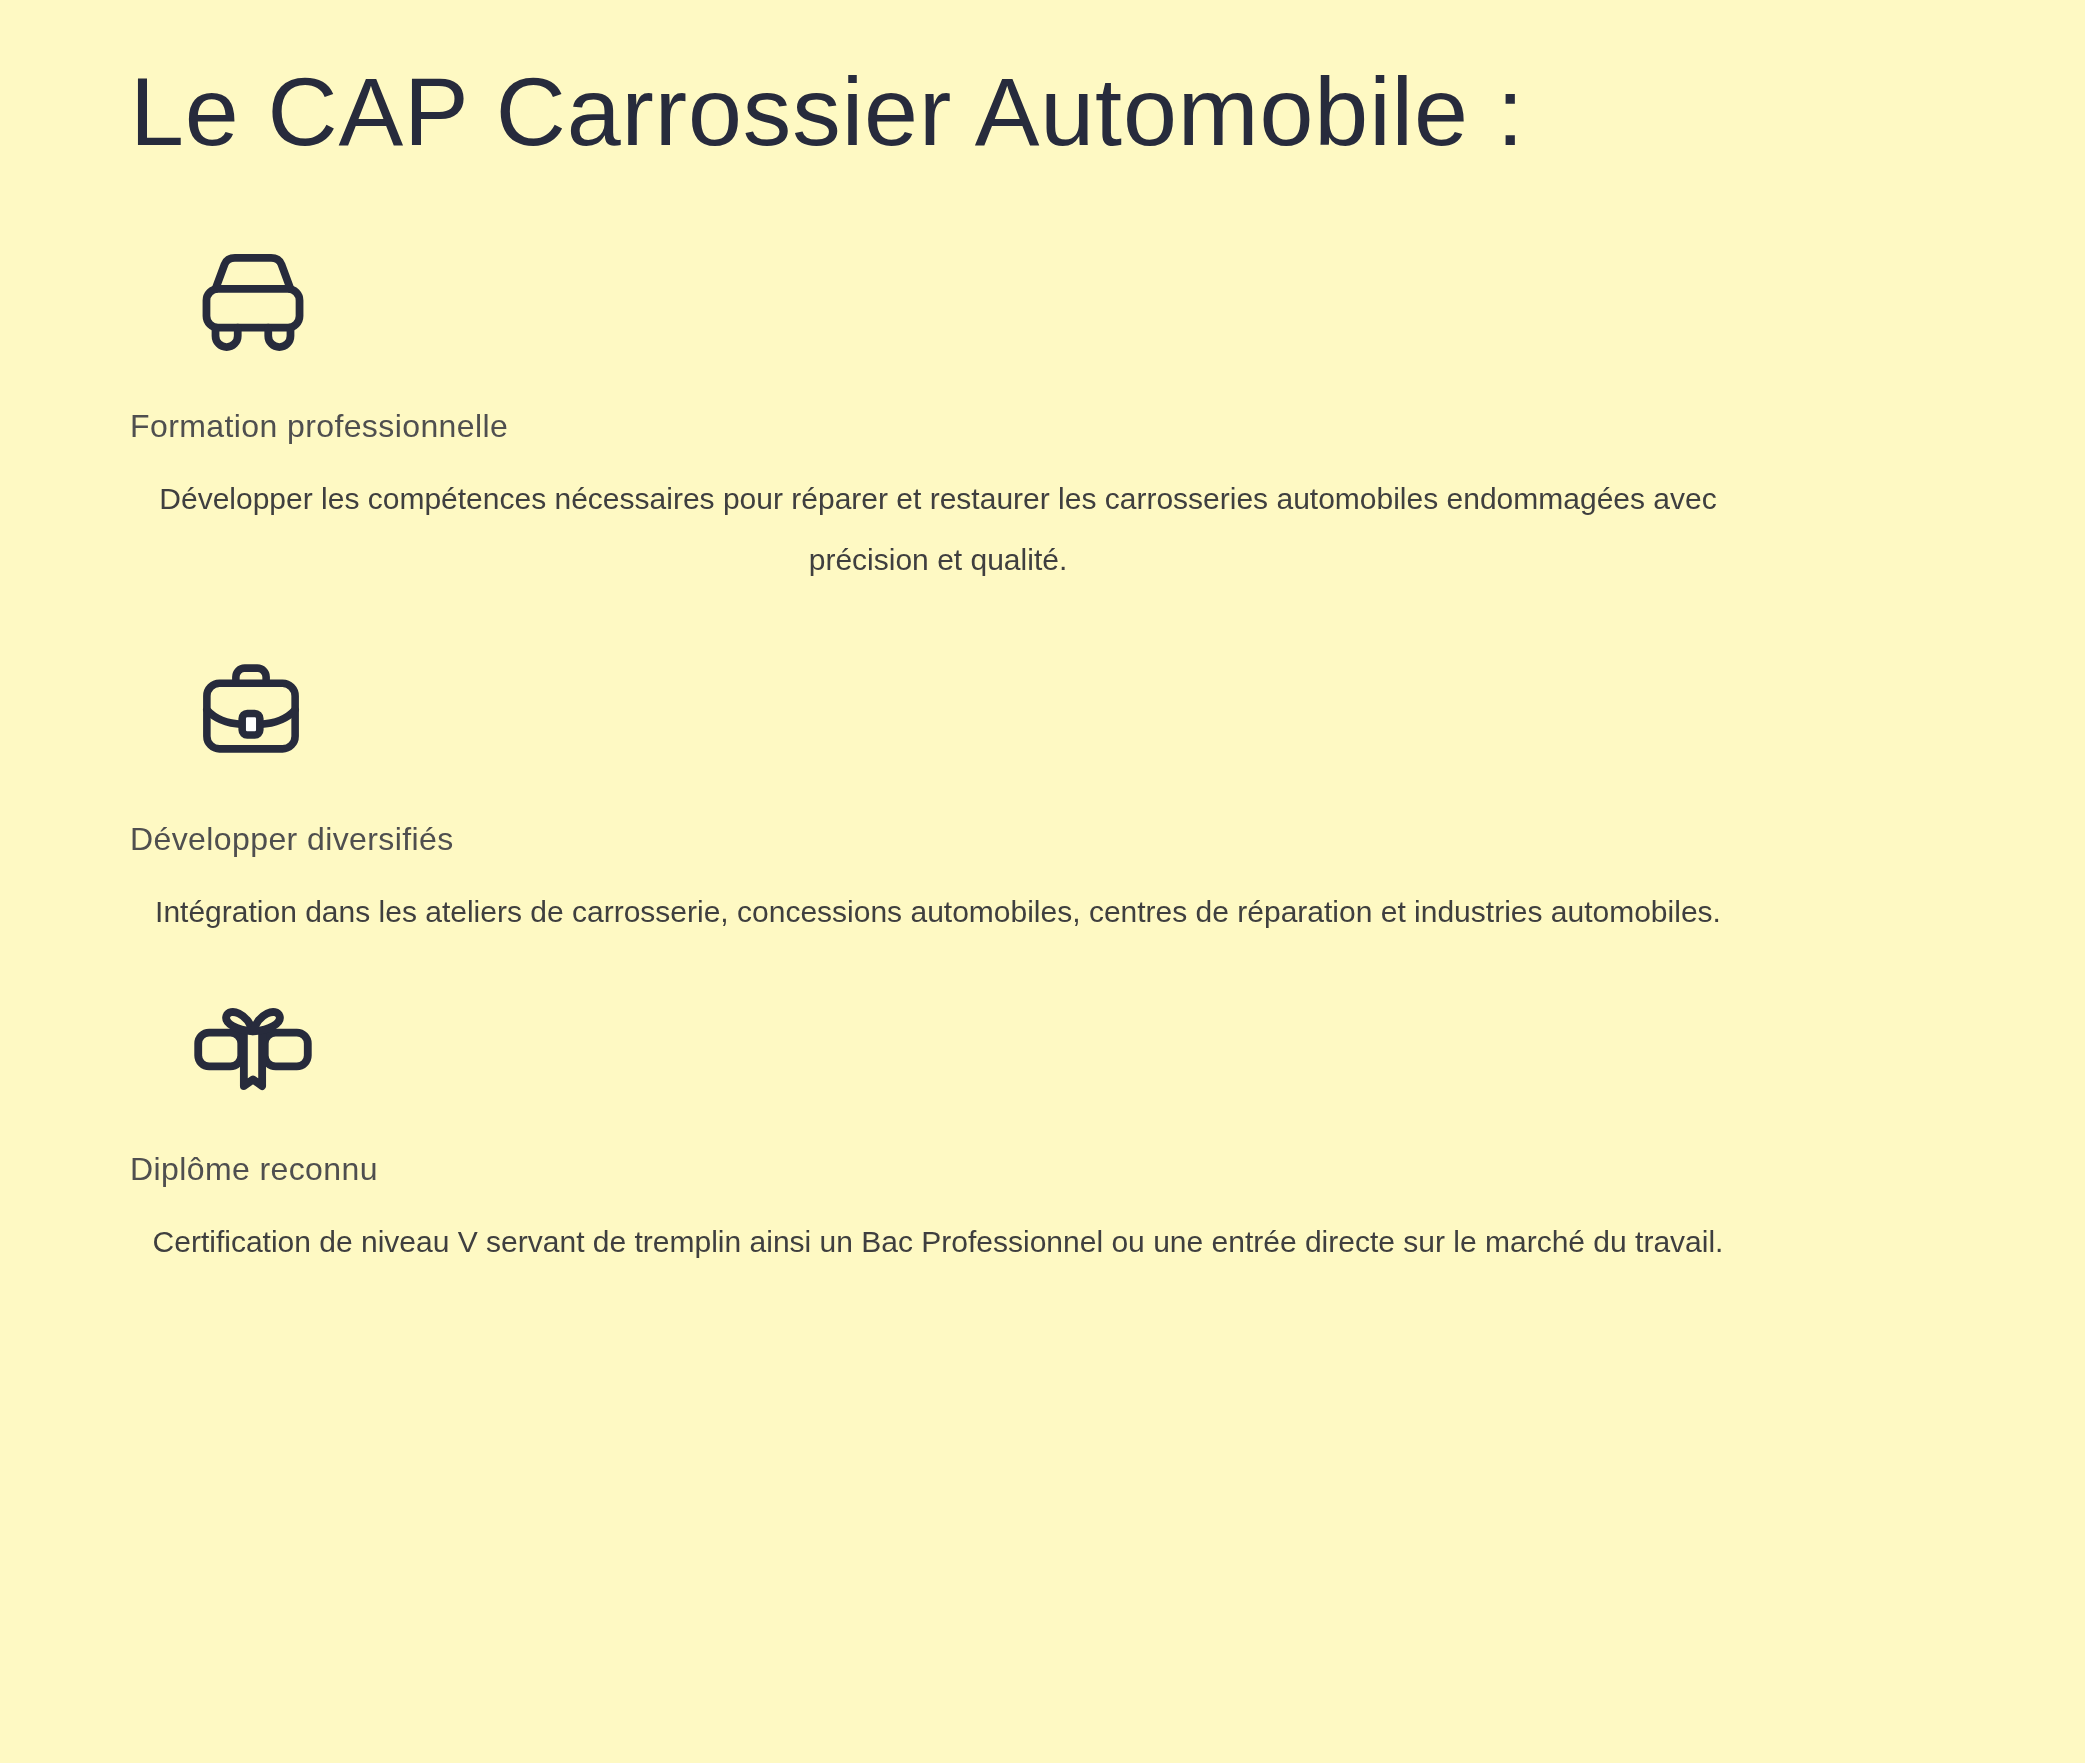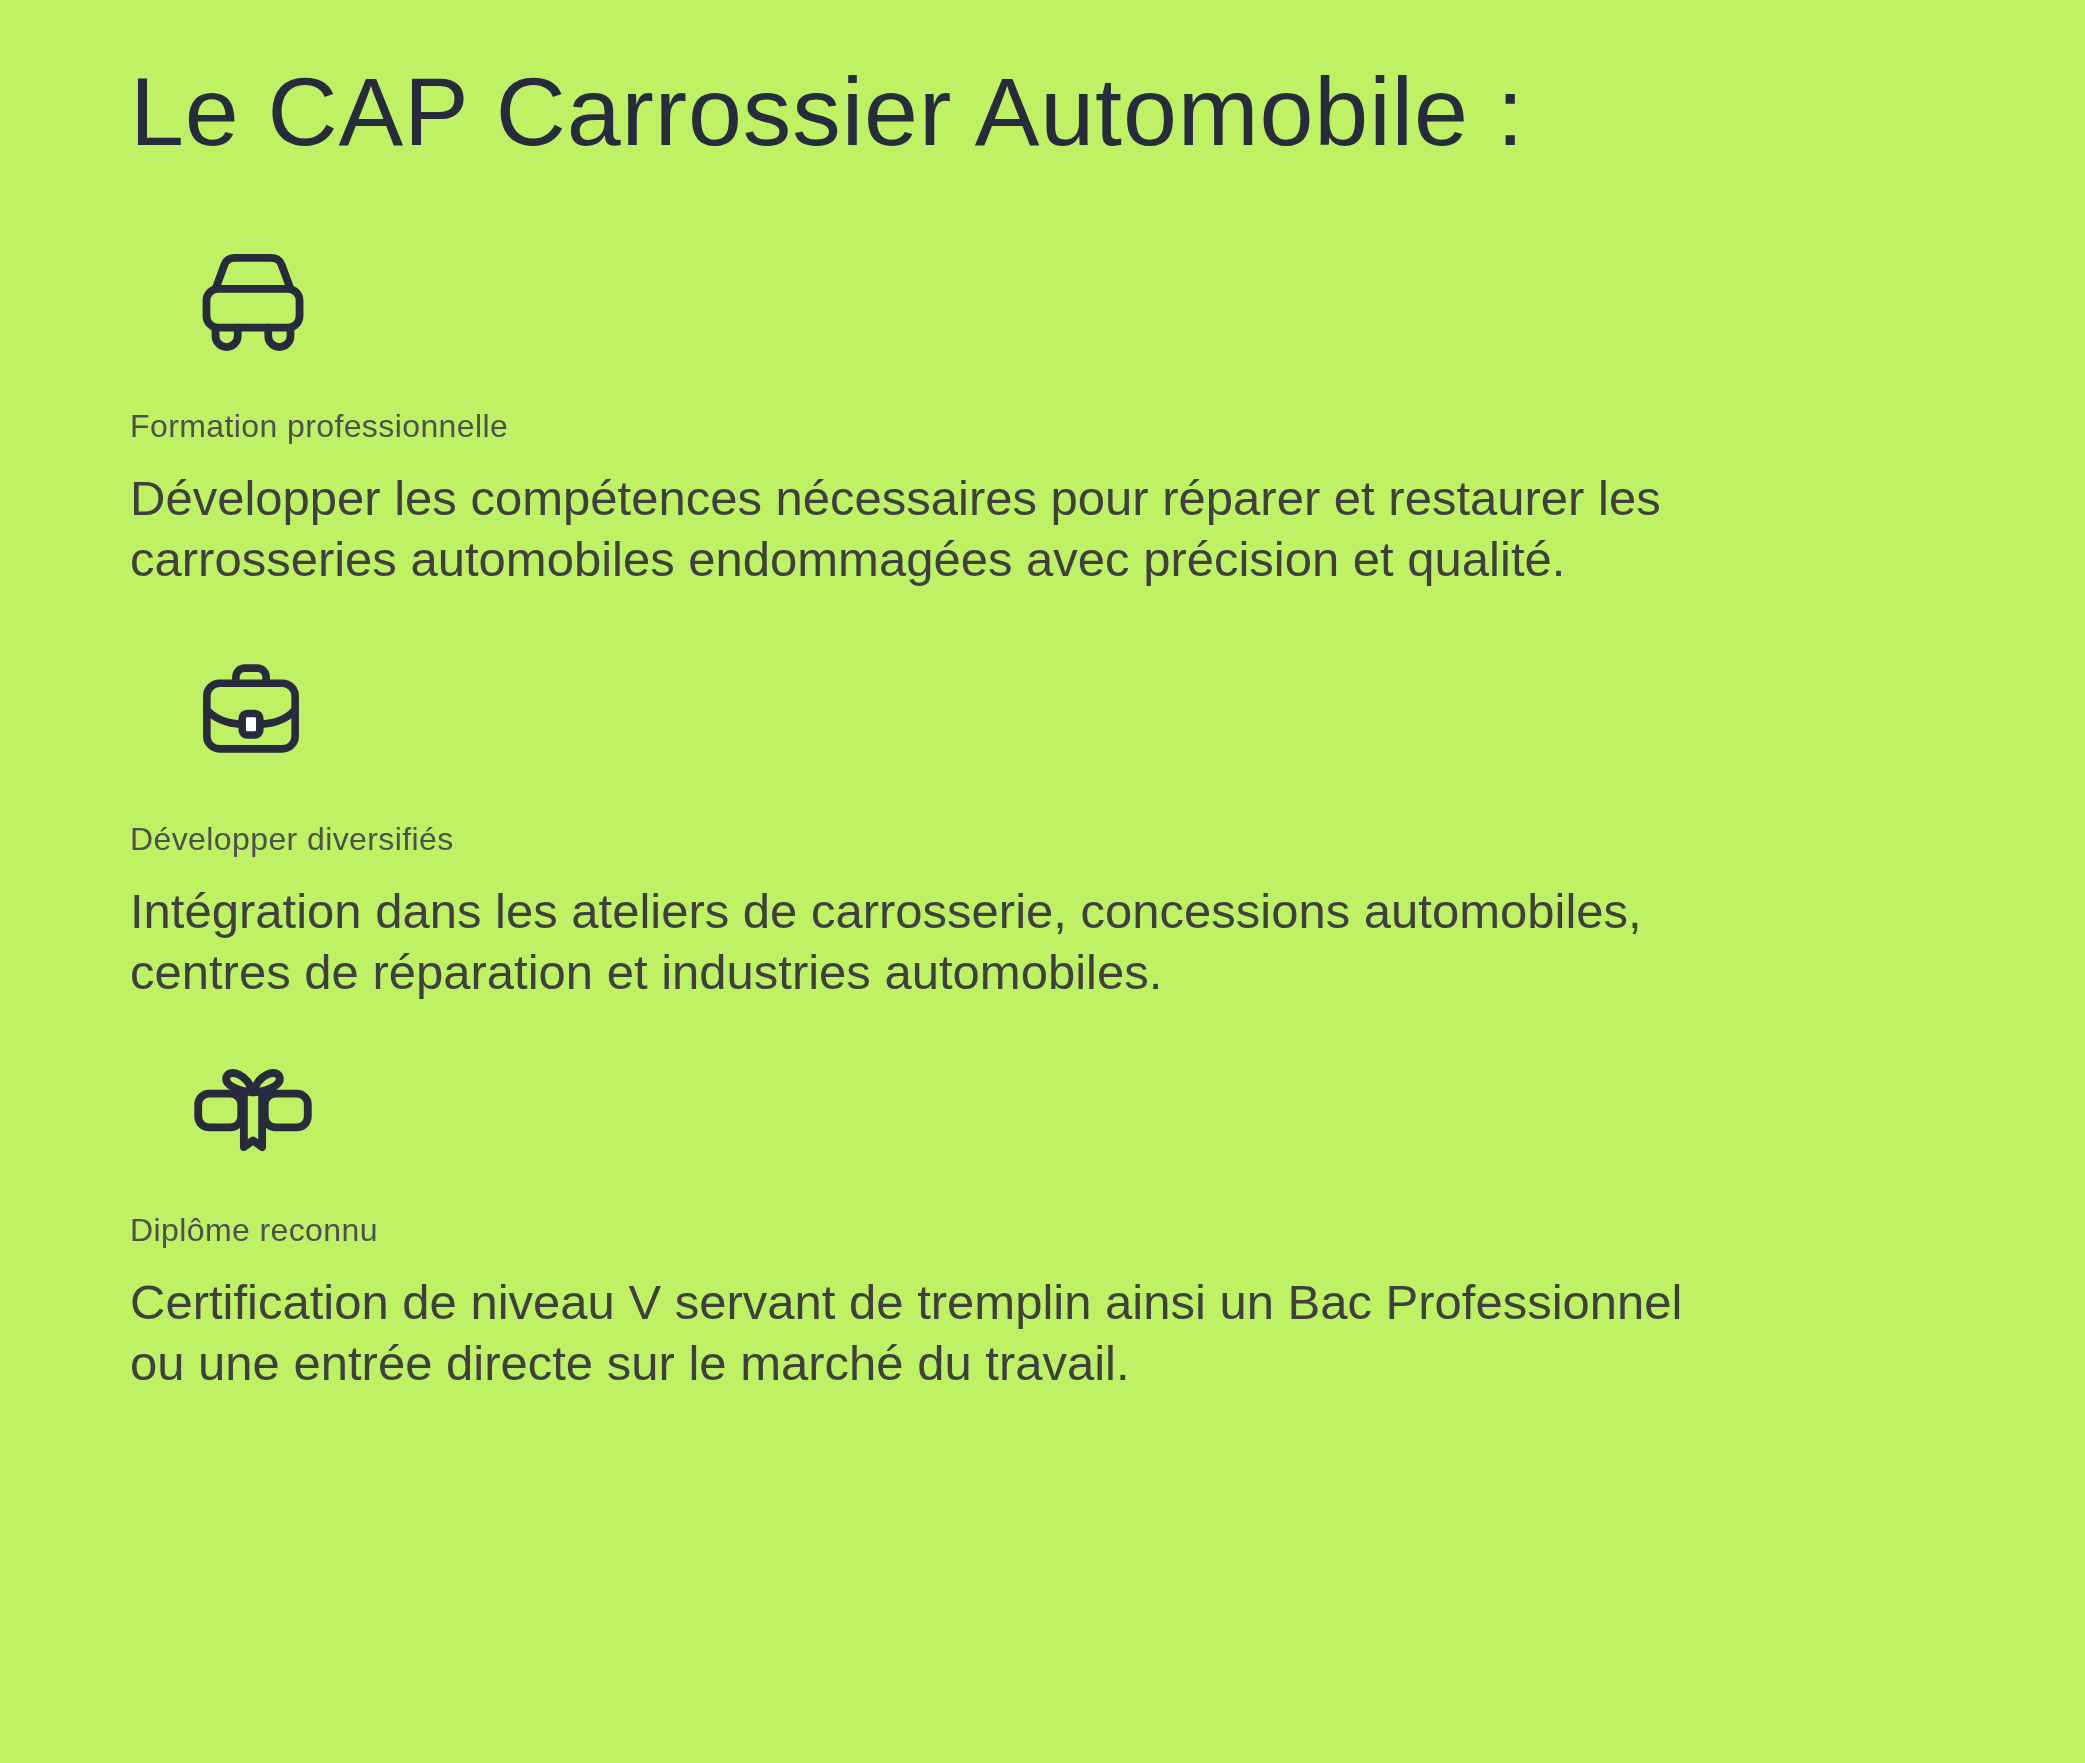--- a/index.html
+++ b/index.html
@@ -9,21 +9,21 @@
     width: 2086px;
     height: 1763px;
     overflow: hidden;
     font-family: "Liberation Sans", "DejaVu Sans", sans-serif;
   }
   .page {
     box-sizing: border-box;
     width: 2086px;
     height: 1763px;
     padding: 33px 261px 0 130px;
-    background: #bef264;
+    background: #fef9c3;
   }
   .page-title {
     margin: 10.4px 0 0 0;
     font-size: 97px;
     font-weight: 300;
     line-height: 1.43;
     letter-spacing: 0.9px;
     color: #272b3c;
   }
   .page-title .title-line { display: block; }
@@ -48,24 +48,25 @@
     font-size: 32px;
     font-weight: 300;
     line-height: 1.2;
     letter-spacing: 0.4px;
     color: #4f4f4f;
   }
 
   .section-text {
     margin: 22.6px 0 0 0;
     max-width: 1616px;
-    font-size: 49px;
+    font-size: 30px;
     font-weight: 400;
     line-height: 61px;
     color: #3f3f3f;
+    text-align: center;
   }
   .section-text + .section-text { margin-top: 31px; }
 </style>
 </head>
 <body>
 
 <div class="page">
 
   <h1 class="page-title">
     <span class="title-line">Le CAP Carrossier Automobile :</span>

